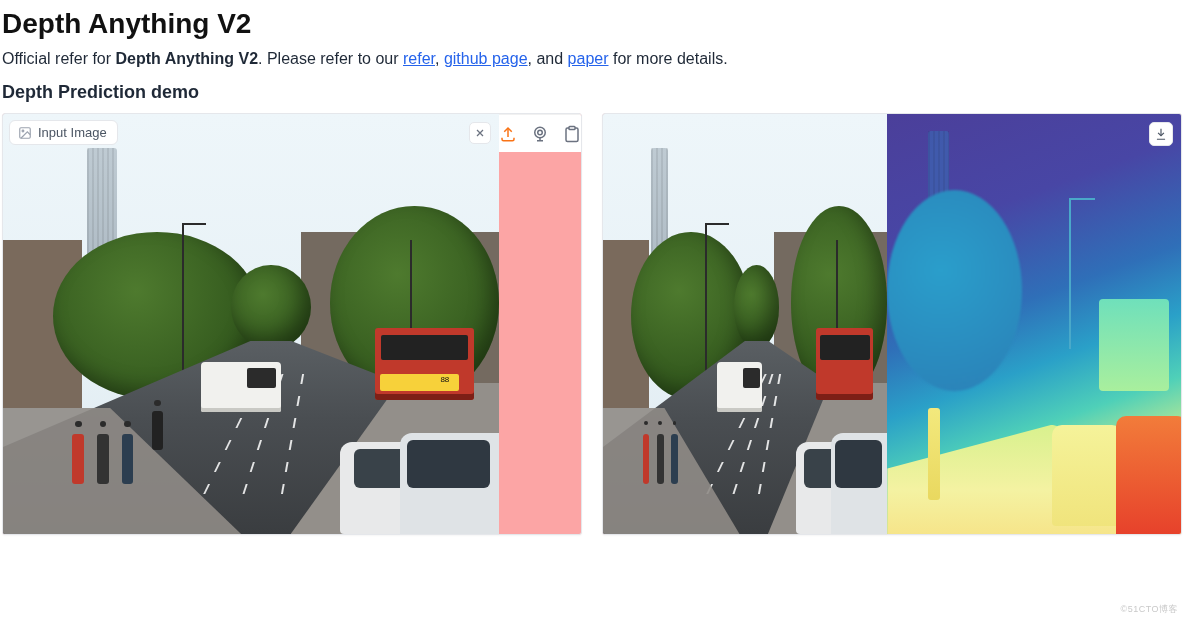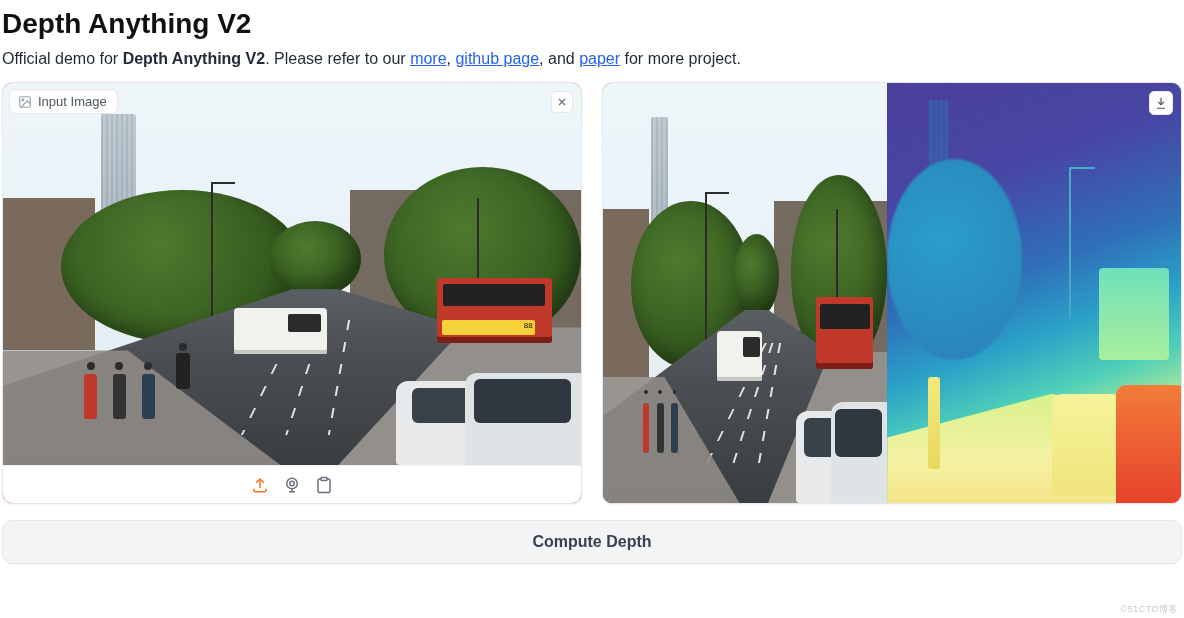--- a/index.html
+++ b/index.html
@@ -12,27 +12,27 @@
   }
   .wrap { padding: 2px 2px 10px 2px; }
   h1 { font-size: 28px; font-weight: 800; margin: 6px 0 10px 0; color: #111; }
   p.desc { font-size: 16px; margin: 6px 0 14px 0; color: #1f2937; }
   p.desc a { color: #2563eb; text-decoration: underline; }
   h2 { font-size: 18px; font-weight: 700; margin: 4px 0 10px 0; }
   .row { display: flex; gap: 20px; }
   .panel {
     flex: 1 1 0;
     border: 1px solid #e5e7eb;
-    border-radius: 10px;
+    border-radius: 3px;
     overflow: hidden;
-    background: #ec4899;
+    background: #fca5a5;
     box-shadow: 0 1px 2px rgba(0,0,0,0.04);
     position: relative;
     height: 422px;
-    display: flex; flex-direction: column;
+    display: flex; flex-direction: row;
   }
   .panel-img-area {
     flex: 1 1 auto;
     position: relative;
     overflow: hidden;
     background: #d9e7ef;
   }
   .panel-footer {
     height: 38px;
     background: #fff;
@@ -117,21 +117,21 @@
   .tree.t2 { right:0%; top:22%; width:34%; height:46%; }
   .tree.t3 { left:46%; top:36%; width:16%; height:20%; }
 
   .bus { position:absolute; left:75%; top:51%; width:20%; height:17%;
     background:#c0392b; border-radius:3px;
     box-shadow: inset 0 -6px 0 #7d1f16; }
   .bus::before{content:"";position:absolute;left:6%;top:10%;width:88%;height:34%;
     background:#222; border-radius:2px;}
   .bus-sign{position:absolute;left:76%;top:62%;width:16%;height:4%;
     background:#f7d13a;border-radius:2px;font-size:8px;text-align:right;color:#111;
-    padding:0 2px; line-height:1.6;}
+    padding:0 10px; line-height:1.6;}
 
   .van{position:absolute;left:40%;top:59%;width:16%;height:12%;
     background:#f1f1ee;border-radius:4px 4px 2px 2px;
     box-shadow: inset 0 -4px 0 #c9c9c4;}
   .van::before{content:"";position:absolute;left:58%;top:12%;width:36%;height:40%;
     background:#2b2b2b;border-radius:2px;}
 
   .car{position:absolute;background:#e8e9ea;border-radius:12px 12px 4px 4px;}
   .car.c1{left:68%;bottom:0;width:28%;height:22%;}
   .car.c1::before{content:"";position:absolute;left:10%;top:8%;width:80%;height:42%;
@@ -193,23 +193,24 @@
 
   .watermark{position:absolute;right:6px;bottom:2px;font-size:9px;color:#c9c9c9;letter-spacing:.5px;text-align:center;}
 </style>
 </head>
 <body>
 
 <div class="wrap">
   <h1>Depth Anything V2</h1>
 
   <p class="desc">
-    <span>Official demo for </span><b>Depth Anything V2</b><span>. Please refer to our </span><a href="#">more</a><span>, </span><a href="#">github page</a><span>, and </span><a href="#">paper</a><span> for more project.</span>
+    <span>Official refer for </span><b>Depth Anything V2</b><span>. Please refer to our </span><a href="#">refer</a><span>, </span><a href="#">github page</a><span>, and </span><a href="#">paper</a><span> for more details.</span>
   </p>
 
+  <h2>Depth Prediction demo</h2>
 
   <div class="row">
 
     <div class="panel">
       <div class="panel-img-area">
 
         <div class="img-label">
           <svg viewBox="0 0 24 24" fill="none" stroke="currentColor" stroke-width="2">
               <rect x="3" y="3" width="18" height="18" rx="2"></rect>
               <circle cx="8.5" cy="8.5" r="1.5"></circle>
@@ -352,16 +353,15 @@
         </div>
         <div class="split-handle">
           <svg class="chev" viewBox="0 0 24 24" fill="none" stroke="currentColor" stroke-width="3">
               <path d="M9 6l6 6-6 6"></path>
             </svg>
         </div>
       </div>
     </div>
   </div>
 
-  <div class="compute-btn">Compute Depth</div>
 
   <div class="watermark">©51CTO博客</div>
 </div>
 
 </body></html>

